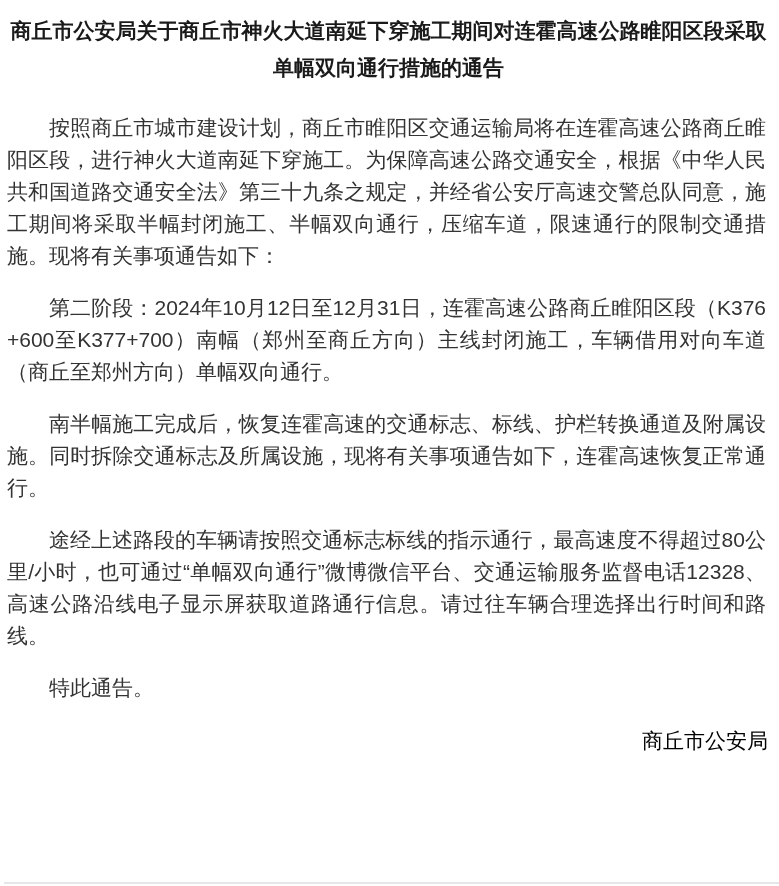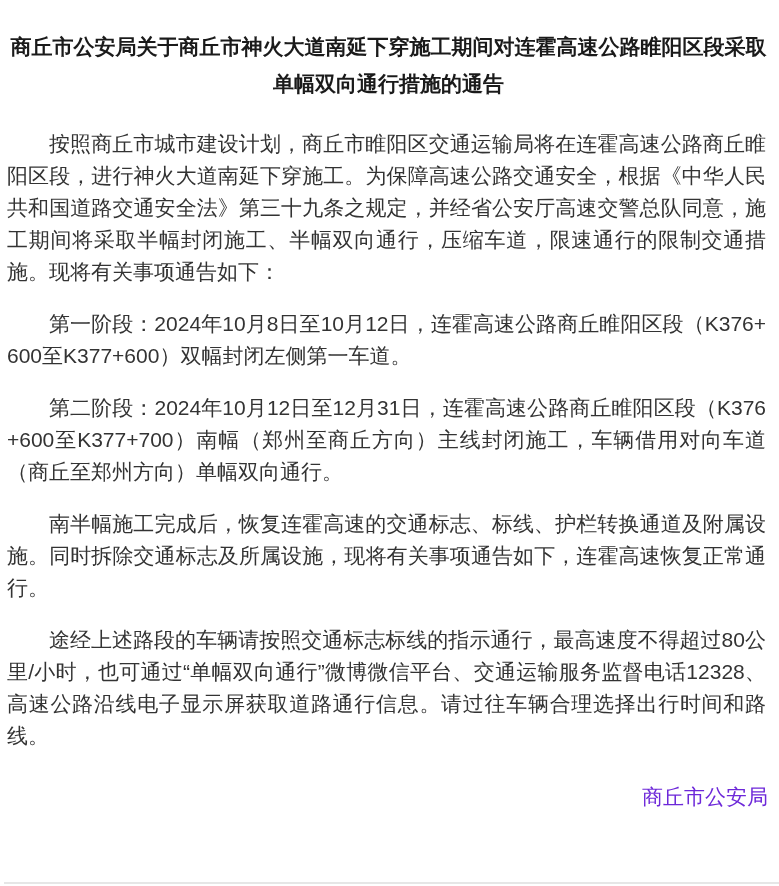--- a/index.html
+++ b/index.html
@@ -26,60 +26,60 @@
       bottom: 2px;
       height: 0;
       border-bottom: 2px solid #e6e6e6;
     }
     .title {
       font-size: 21px;
       font-weight: 700;
       color: #1a1a1a;
       text-align: center;
       line-height: 37px;
-      margin: 16px 2px 26px 2px;
+      margin: 0 2px 26px 2px;
     }
     .para {
       font-size: 21px;
       color: #333333;
       line-height: 32px;
       text-align: justify;
       text-indent: 2em;
       margin: 0 4px 20px 0;
       word-break: break-all;
     }
     .signature {
-      margin-top: 28px;
+      margin-top: 20px;
       padding-right: 2px;
       text-align: right;
       font-size: 21px;
-      color: #6d28d9;
+      color: #000000;
       line-height: 33px;
     }
     .signature p {
       margin: 0;
     }
   </style>
 </head>
 <body>
 
 <div class="page">
 
   <h1 class="title">商丘市公安局关于商丘市神火大道南延下穿施工期间对连霍高速公路睢阳区段采取单幅双向通行措施的通告</h1>
 
   <p class="para">按照商丘市城市建设计划，商丘市睢阳区交通运输局将在连霍高速公路商丘睢阳区段，进行神火大道南延下穿施工。为保障高速公路交通安全，根据《中华人民共和国道路交通安全法》第三十九条之规定，并经省公安厅高速交警总队同意，施工期间将采取半幅封闭施工、半幅双向通行，压缩车道，限速通行的限制交通措施。现将有关事项通告如下：</p>
 
-  <p class="para">第一阶段：2024年10月8日至10月12日，连霍高速公路商丘睢阳区段（K376+600至K377+600）双幅封闭左侧第一车道。</p>
 
   <p class="para">第二阶段：2024年10月12日至12月31日，连霍高速公路商丘睢阳区段（K376+600至K377+700）南幅（郑州至商丘方向）主线封闭施工，车辆借用对向车道（商丘至郑州方向）单幅双向通行。</p>
 
   <p class="para">南半幅施工完成后，恢复连霍高速的交通标志、标线、护栏转换通道及附属设施。同时拆除交通标志及所属设施，现将有关事项通告如下，连霍高速恢复正常通行。</p>
 
   <p class="para">途经上述路段的车辆请按照交通标志标线的指示通行，最高速度不得超过80公里/小时，也可通过“单幅双向通行”微博微信平台、交通运输服务监督电话12328、高速公路沿线电子显示屏获取道路通行信息。请过往车辆合理选择出行时间和路线。</p>
 
+  <p class="para">特此通告。</p>
 
   <div class="signature">
     <p>商丘市公安局</p>
   </div>
 
   <div class="page-divider"></div>
 
 </div>
 
 </body></html>

